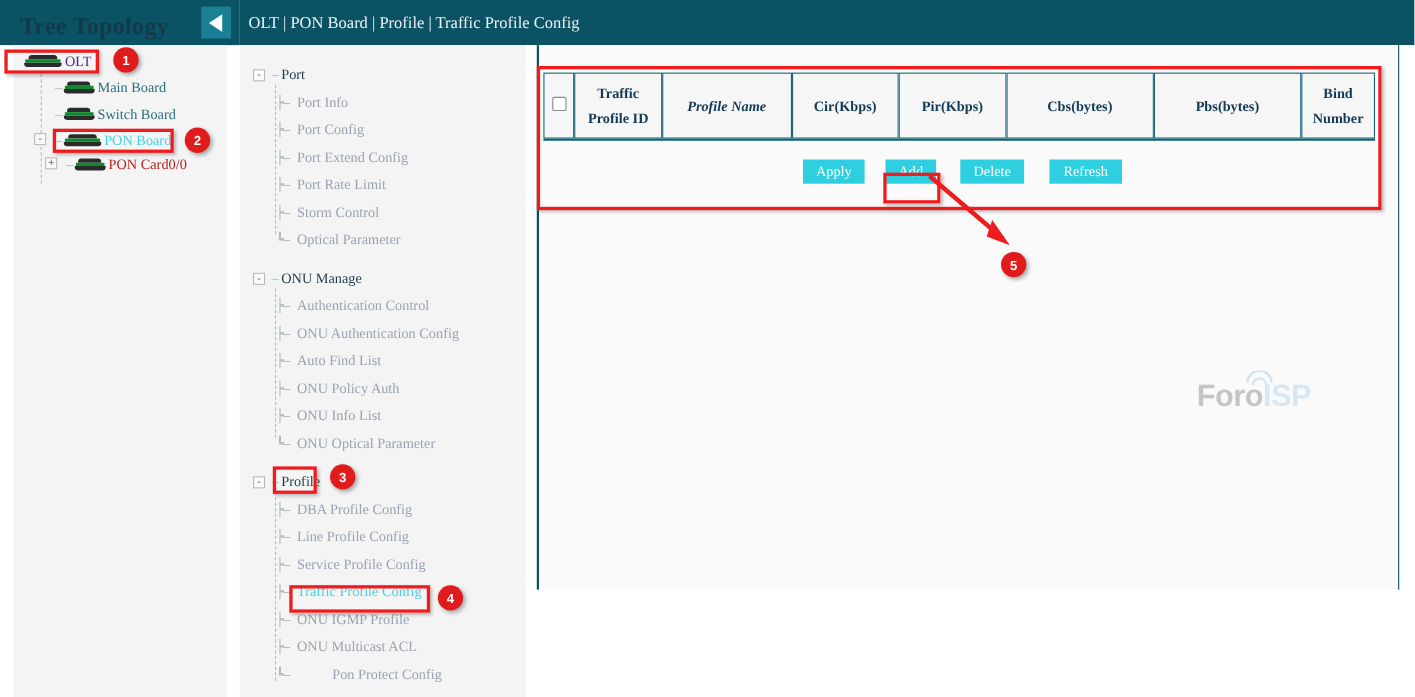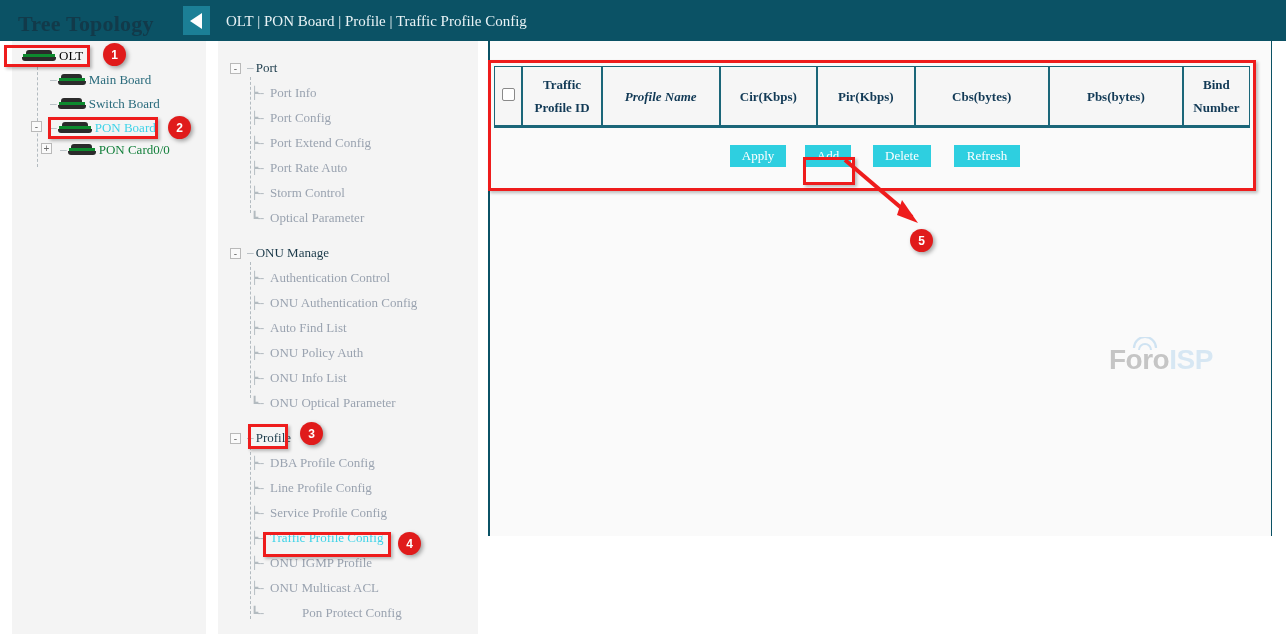--- a/index.html
+++ b/index.html
@@ -42,22 +42,22 @@
     position: absolute; left: 12px; top: 41px; width: 194px; height: 593px;
     background: #f4f4f4;
   }
   .tnode {
     position: absolute; height: 20px; white-space: nowrap;
     font-family: "Liberation Serif", serif; font-size: 13px;
     display: flex; align-items: center;
   }
   .tlabel { cursor: pointer; }
   .tlabel.sel { color: #3fd3e8; }
-  .tlabel.dark { color: #000000; }
-  .tlabel.gray { color: #15803d; }
+  .tlabel.dark { color: #4c1d95; }
+  .tlabel.gray { color: #b91c1c; }
   .tlabel.teal { color: #2a6b7c; }
 
   
   .dev {
     position: relative; display: inline-block;
     width: 34px; height: 12px; margin-right: 3px; vertical-align: middle;
   }
   .dev .top {
     position: absolute; left: 4px; top: 0; width: 26px; height: 4px;
     background: #2b2b2b; border-radius: 3px 3px 0 0;
@@ -159,21 +159,20 @@
     background: #2ecfe0; color: #ffffff;
     font-family: "Liberation Serif", serif; font-size: 13px;
     display: flex; align-items: center; justify-content: center;
     cursor: pointer; border: none;
   }
   #watermark {
     position: absolute; left: 598px; top: 303px;
     font-family: "Liberation Sans", sans-serif;
     font-size: 28px; font-weight: bold; letter-spacing: -0.5px;
     opacity: .55;
-    margin-left: 21px;
   }
   #watermark .a { color: #9a9a9a; }
   #watermark .b { color: #bcd9ef; }
   #wm-arc { position:absolute; left: 642px; top: 296px; }
 
   
   .redbox {
     position: absolute; border: 3px solid #ee1c1c; background: transparent;
     box-shadow: 2px 2px 3px rgba(0,0,0,.25);
     pointer-events: none;
@@ -270,21 +269,21 @@
       </div>
       <div class="vdash" style="left:32px; top:36px; height:136px;"></div>
 
       <div class="branch" style="left:33px; top:45px;">┝--</div>
       <div class="mitem" style="left:52px; top:44px;">Port Info</div>
       <div class="branch" style="left:33px; top:70px;">┝--</div>
       <div class="mitem" style="left:52px; top:69px;">Port Config</div>
       <div class="branch" style="left:33px; top:95px;">┝--</div>
       <div class="mitem" style="left:52px; top:94px;">Port Extend Config</div>
       <div class="branch" style="left:33px; top:120px;">┝--</div>
-      <div class="mitem" style="left:52px; top:119px;">Port Rate Auto</div>
+      <div class="mitem" style="left:52px; top:119px;">Port Rate Limit</div>
       <div class="branch" style="left:33px; top:145px;">┝--</div>
       <div class="mitem" style="left:52px; top:144px;">Storm Control</div>
       <div class="branch" style="left:33px; top:170px;">┗--</div>
       <div class="mitem" style="left:52px; top:169px;">Optical Parameter</div>
 
       <div class="exp" style="left:12px; top:207px;">-</div>
       <div class="mgroup" style="left:29px; top:204px;">
         <span class="branch" style="position:relative; margin-right:3px;">–</span>
         <span>ONU Manage</span>
       </div>

